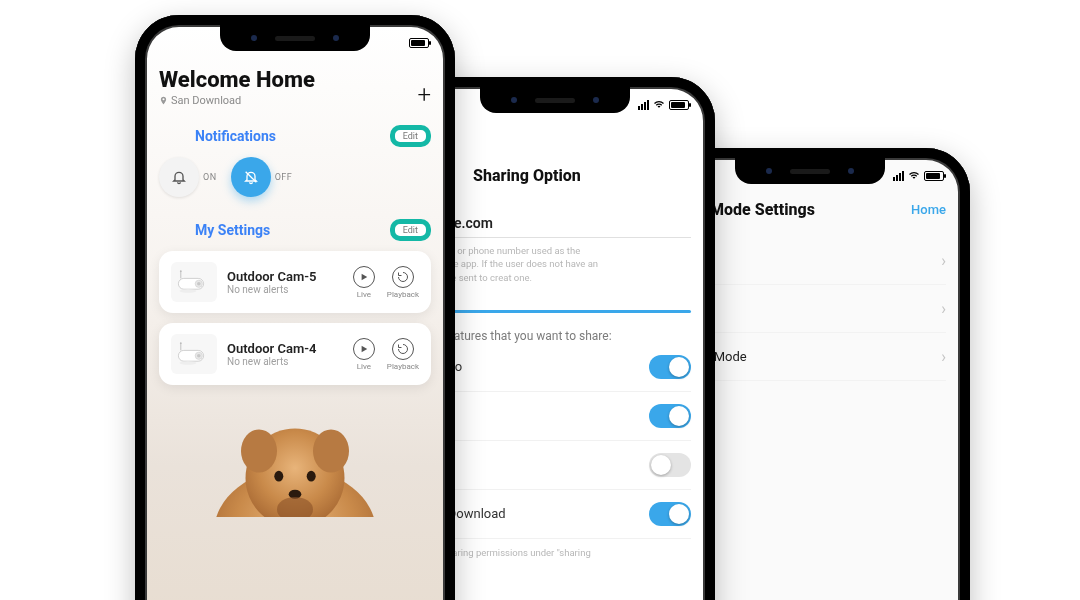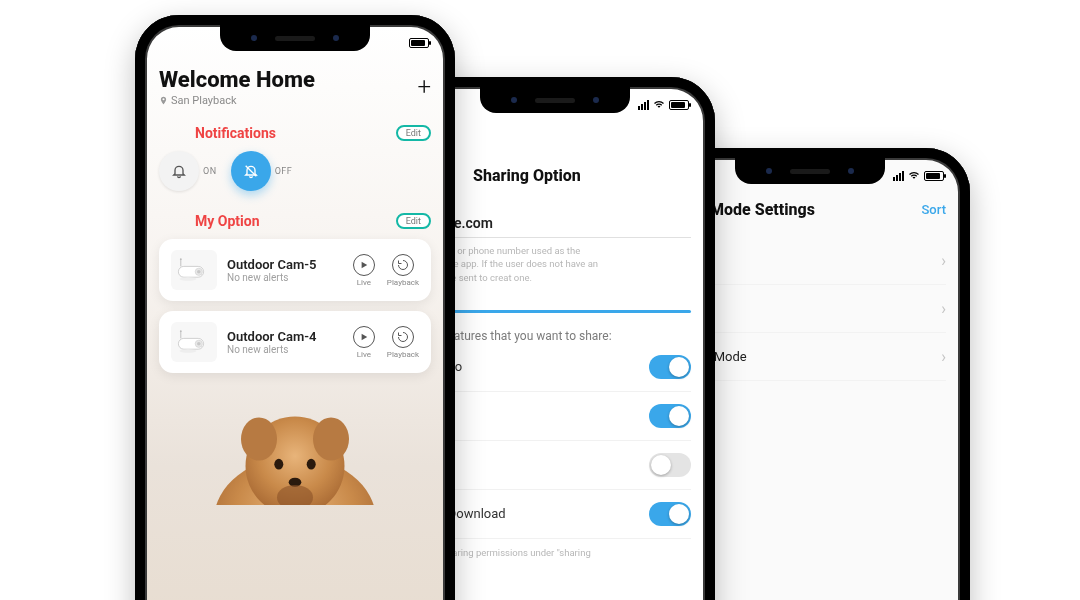--- a/index.html
+++ b/index.html
@@ -69,28 +69,28 @@
   .sig span:nth-child(4){ height:10px; }
   .wifi { width:12px; height:12px; }
   .battery { width:20px; height:10px; border:1px solid #000; border-radius:2px; position:relative; }
   .battery::after{ content:""; position:absolute; right:-3px; top:2px; width:2px; height:4px; background:#000; border-radius:1px; }
   .battery::before{ content:""; position:absolute; left:1px; top:1px; bottom:1px; width:75%; background:#000; border-radius:1px; }
 
   
   .phone1 { top: 15px; left: 135px; z-index: 3; }
   .p1-bg { position:absolute; inset:0; background: linear-gradient(180deg, #ffffff 0%, #f7f3ef 40%, #eae2da 70%, #e7dccf 100%); }
   .p1-content{ position:relative; padding:0 14px; }
-  .p1-header { display:flex; justify-content:space-between; align-items:center; margin-top:6px; }
+  .p1-header { display:flex; justify-content:space-between; align-items:flex-end; margin-top:6px; }
   .p1-title{ font-size:22px; font-weight:800; color:#111; }
   .p1-loc{ font-size:11px; color:#8a8a8a; display:flex; align-items:center; gap:3px; margin-top:2px; }
   .plus{ font-size:24px; font-weight:300; color:#111; line-height:1; }
 
   .section-row{ display:flex; justify-content:space-between; align-items:center; margin-top:18px; }
-  .section-title{ font-size:14px; font-weight:700; color:#ef4444;padding-left:36px; }
-  .edit-pill{ font-size:9px; color:#777; border:2px solid #14b8a6; border-radius:10px; padding:1px 8px; background:#fff; }
+  .section-title{ font-size:14px; font-weight:700; color:#3b82f6;padding-left:36px; }
+  .edit-pill{ font-size:9px; color:#777; border:5px solid #14b8a6; border-radius:10px; padding:1px 8px; background:#fff; }
 
   .notif-row{ display:flex; gap:14px; margin-top:10px; }
   .notif-item{ display:flex; flex-direction:row; align-items:center; gap:4px; }
   .notif-circle{ width:40px; height:40px; border-radius:50%; display:flex; align-items:center; justify-content:center; }
   .notif-on{ background:#f3f3f3; color:#555; box-shadow:0 1px 3px rgba(0,0,0,0.1); }
   .notif-off{ background:#3aa7ea; color:#fff; box-shadow:0 4px 10px rgba(58,167,234,0.4); }
   .notif-label{ font-size:9px; color:#888; letter-spacing:0.5px; }
 
   .device-card{ background:#fff; border-radius:14px; padding:10px 12px; margin-top:10px; box-shadow:0 3px 12px rgba(0,0,0,0.08); display:flex; align-items:center; gap:10px; height:62px; }
   .cam-thumb{ width:46px; height:40px; background:#f7f7f7; border-radius:6px; display:flex; align-items:center; justify-content:center; }
@@ -168,21 +168,21 @@
               <path d="M10 16c1-1 3-1 4 0"></path>
             </svg>
           <span class="battery"></span>
         </div>
       </div>
       <div class="p3-content">
         <div class="p3-header">
           <div style="display:flex;align-items:center;">
             <span class="p3-title">Mode Settings</span>
           </div>
-          <span class="p3-sort">Sort</span>
+          <span class="p3-sort">Home</span>
         </div>
         <div style="height:18px;"></div>
         <div class="p3-row">
           <span class="p3-label">N</span>
           <span class="chev-r">›</span>
         </div>
         <div class="p3-row">
           <span class="p3-label">FF</span>
           <span class="chev-r">›</span>
         </div>
@@ -286,21 +286,21 @@
       </div>
 
       <div class="p1-content">
         <div class="p1-header">
           <div>
             <div class="p1-title">Welcome Home</div>
             <div class="p1-loc">
               <svg width="9" height="9" viewBox="0 0 24 24" fill="#9a9a9a">
                   <path d="M12 2C8 2 5 5 5 9c0 5 7 13 7 13s7-8 7-13c0-4-3-7-7-7zm0 9.5A2.5 2.5 0 1112 6a2.5 2.5 0 010 5.5z"></path>
                 </svg>
-              <span>San Playback</span>
+              <span>San Download</span>
             </div>
           </div>
           <span class="plus">+</span>
         </div>
 
         <div class="section-row">
           <span class="section-title">Notifications</span>
           <span class="edit-pill">Edit</span>
         </div>
 
@@ -320,21 +320,21 @@
                   <path d="M18 16v-5a6 6 0 10-12 0v5l-2 2h16l-2-2z"></path>
                   <path d="M10 20a2 2 0 004 0"></path>
                   <line x1="4" y1="4" x2="20" y2="20"></line>
                 </svg>
             </div>
             <span class="notif-label">OFF</span>
           </div>
         </div>
 
         <div class="section-row" style="margin-top:22px;">
-          <span class="section-title">My Option</span>
+          <span class="section-title">My Settings</span>
           <span class="edit-pill">Edit</span>
         </div>
 
         <div class="device-card">
           <div class="cam-thumb">
             <svg class="cam-svg" viewBox="0 0 60 40">
                 <line x1="8" y1="2" x2="8" y2="14" stroke="#bbb" stroke-width="1.5"></line>
                 <circle cx="8" cy="2" r="1.5" fill="#bbb"></circle>
                 <rect x="4" y="14" width="42" height="18" rx="9" fill="#fff" stroke="#ccc" stroke-width="1.5"></rect>
                 <circle cx="38" cy="23" r="6" fill="#e8e8e8" stroke="#ccc"></circle>

